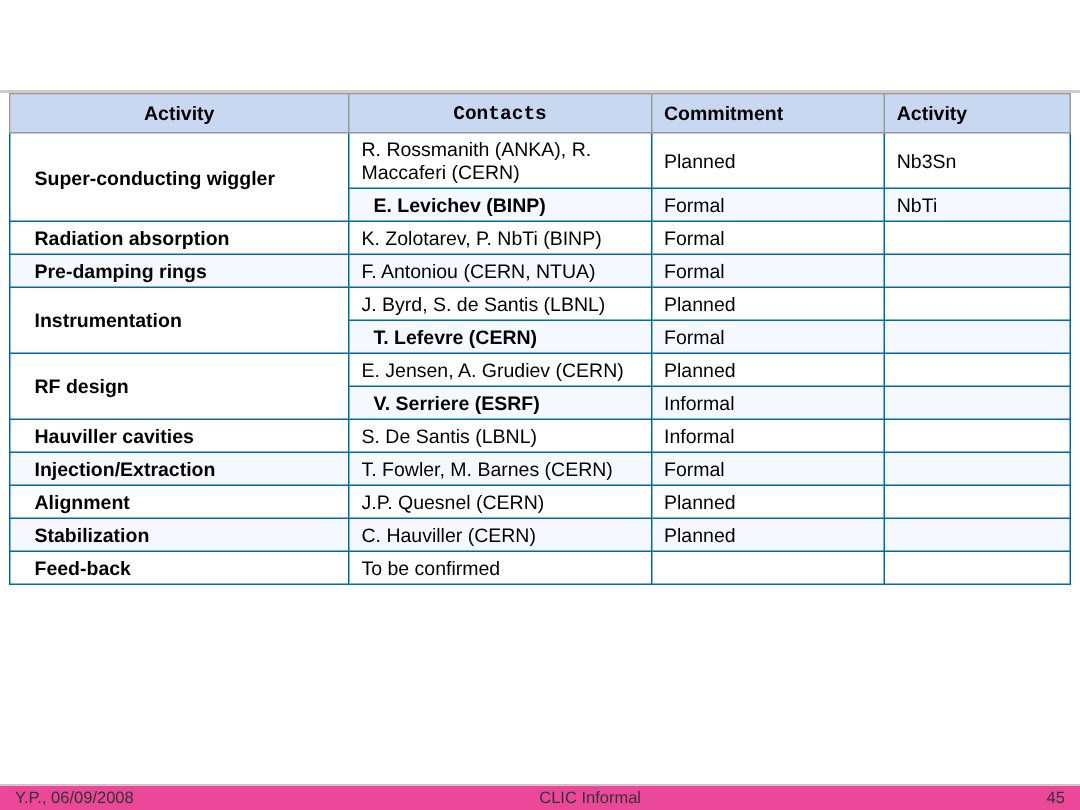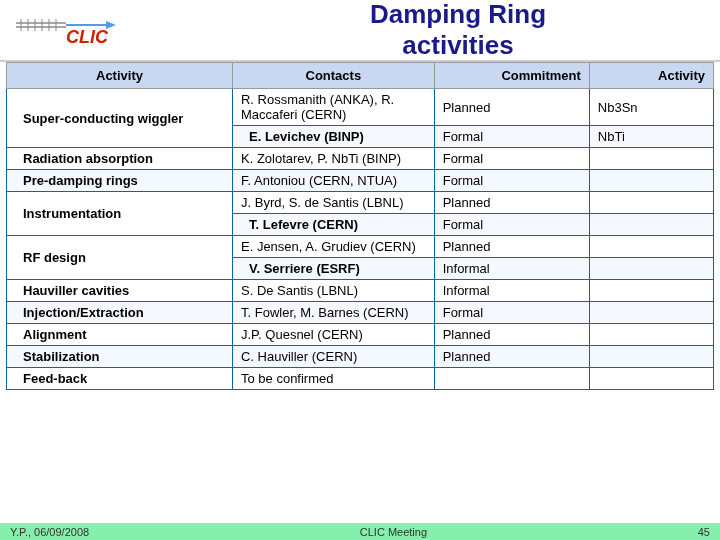--- a/index.html
+++ b/index.html
@@ -46,30 +46,31 @@
       width: 100%;
       border-collapse: collapse;
       font-size: 13px;
     }
     thead tr {
       background: #c8d8f0;
     }
     thead th {
       border: 1px solid #999;
       padding: 5px 8px;
-      text-align: right;
+      text-align: left;
       font-weight: bold;
       font-size: 13px;
     }
     thead th:first-child {
       text-align: center;
       width: 130px;
     }
     thead th:nth-child(2) {
       text-align: center;
+      font-family: Liberation Mono, monospace;
     }
     thead th:nth-child(3) {
       width: 100px;
     }
     thead th:nth-child(4) {
       width: 80px;
     }
     tbody tr {
       background: #fff;
     }
@@ -91,52 +92,29 @@
       justify-content: space-between;
       align-items: center;
       padding: 2px 10px;
       font-size: 11px;
       color: #333;
       position: absolute;
       bottom: 0;
       left: 0;
       right: 0;
       border-top: 1px solid #ccc;
-      background: #86efac;
+      background: #ec4899;
     }
   </style>
 </head>
 <body>
 
 <div class="header">
 
-  <div class="header-logo-left">
-    <svg width="200" height="50" viewBox="0 0 200 50">
-
-      <line x1="10" y1="18" x2="60" y2="18" stroke="#888" stroke-width="1.5"></line>
-      <line x1="10" y1="22" x2="60" y2="22" stroke="#888" stroke-width="1.5"></line>
-
-      <line x1="15" y1="14" x2="15" y2="26" stroke="#888" stroke-width="1"></line>
-      <line x1="22" y1="14" x2="22" y2="26" stroke="#888" stroke-width="1"></line>
-      <line x1="29" y1="14" x2="29" y2="26" stroke="#888" stroke-width="1"></line>
-      <line x1="36" y1="14" x2="36" y2="26" stroke="#888" stroke-width="1"></line>
-      <line x1="43" y1="14" x2="43" y2="26" stroke="#888" stroke-width="1"></line>
-      <line x1="50" y1="14" x2="50" y2="26" stroke="#888" stroke-width="1"></line>
-
-      <line x1="60" y1="20" x2="100" y2="20" stroke="#5599ee" stroke-width="2"></line>
-      <polygon points="100,16 110,20 100,24" fill="#5599ee"></polygon>
-
-      <text x="60" y="38" font-size="18" font-weight="bold" fill="#cc2200" font-style="italic" font-family="Arial">CLIC</text>
-    </svg>
-  </div>
-
-  <div class="header-title">
-    <div>Damping Ring</div>
-    <div>activities</div>
-  </div>
+
 
 </div>
 
 <div class="table-container">
   <table>
     <thead>
       <tr>
         <th>Activity</th>
         <th>Contacts</th>
         <th>Commitment</th>
@@ -231,15 +209,15 @@
         <td>To be confirmed</td>
         <td></td>
         <td></td>
       </tr>
     </tbody>
   </table>
 </div>
 
 <div class="footer-bar">
   <span>Y.P., 06/09/2008</span>
-  <span>CLIC Meeting</span>
+  <span>CLIC Informal</span>
   <span>45</span>
 </div>
 
 </body></html>

